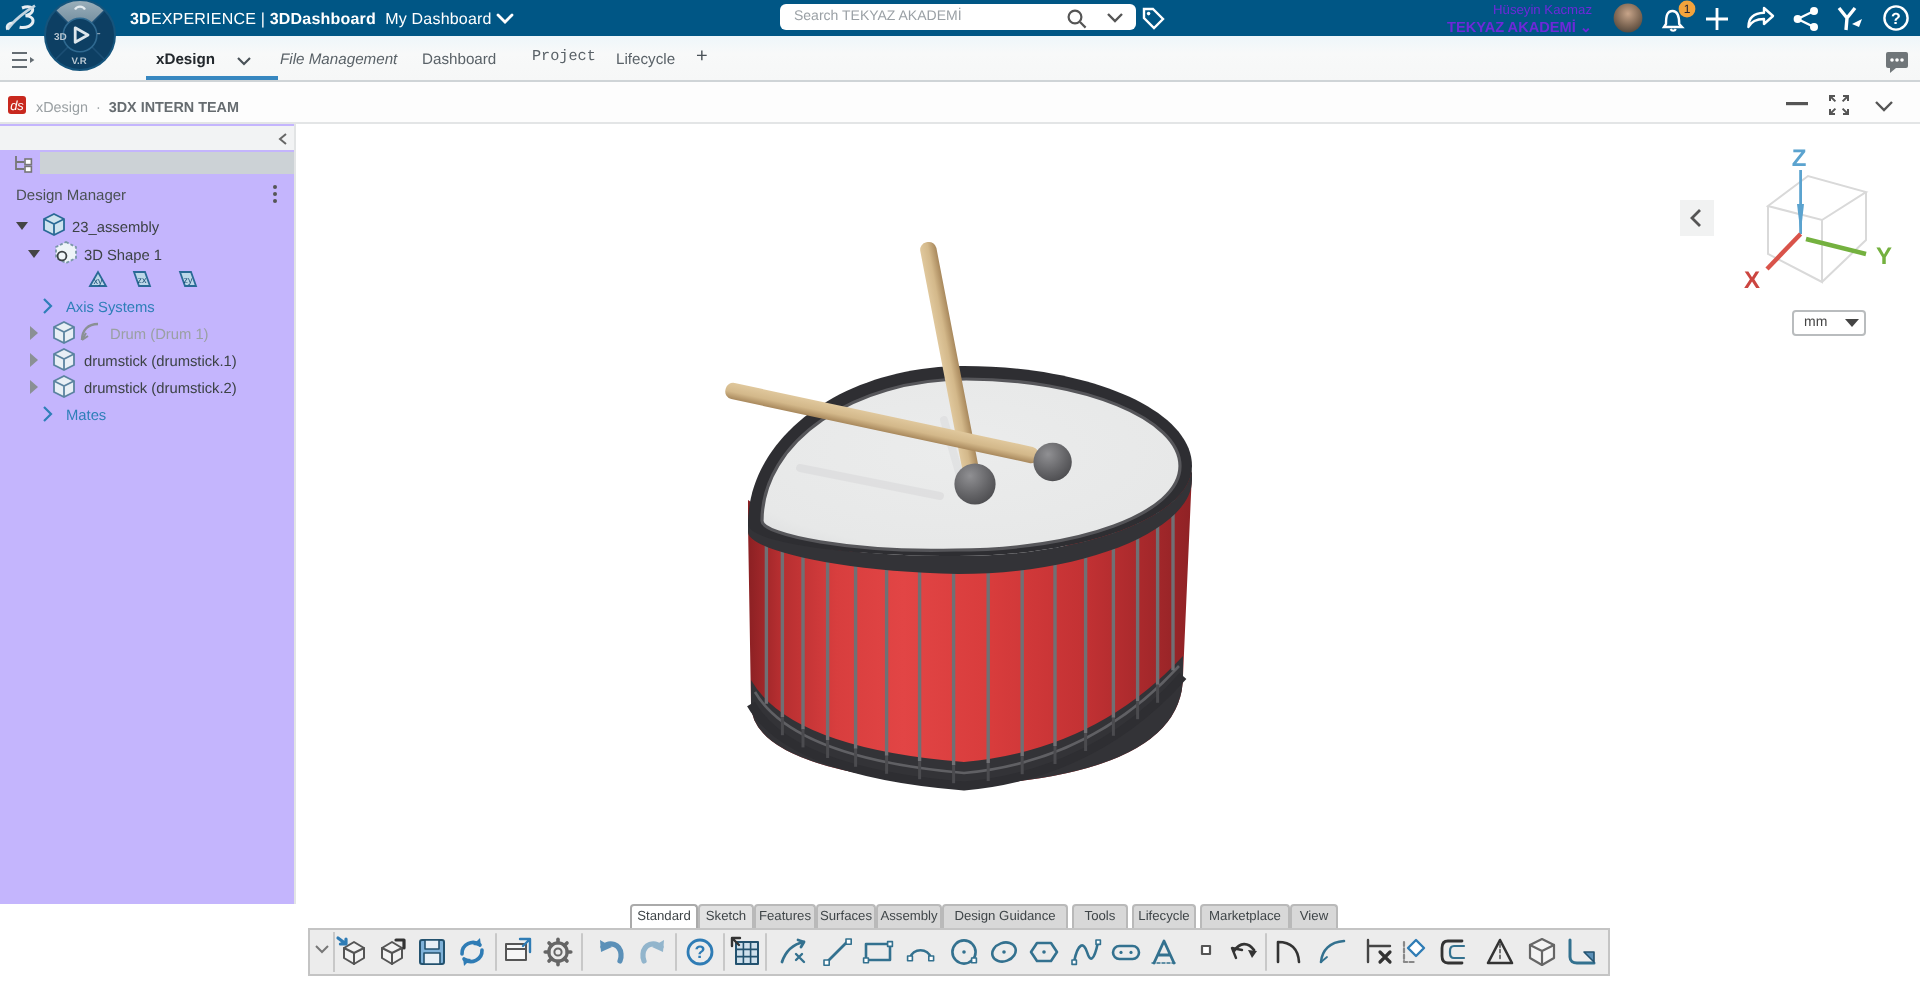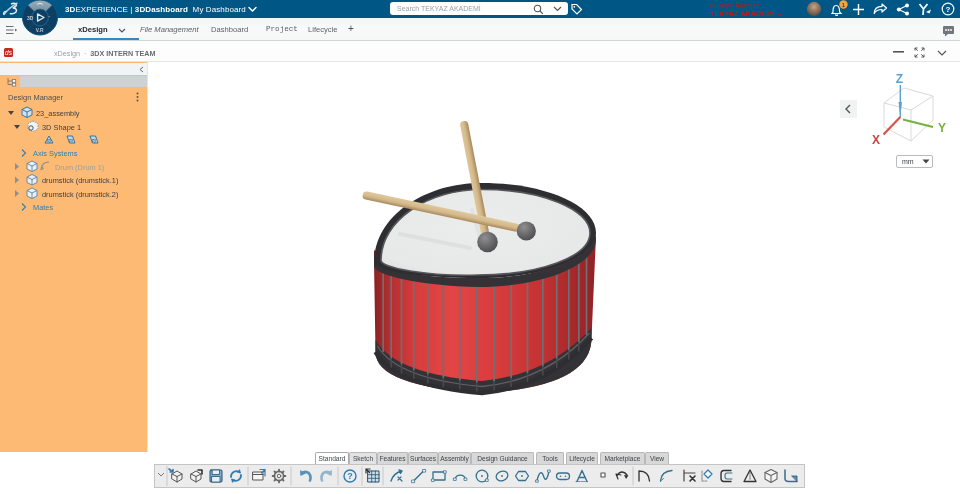--- a/index.html
+++ b/index.html
@@ -6,36 +6,36 @@
 html,body { width:960px; height:494px; overflow:hidden; background:#fff;
   font-family:"Liberation Sans", sans-serif; }
 .abs { position:absolute; }
 #stage { position:relative; width:960px; height:489px; }
 
 #topbar { position:absolute; left:0; top:0; width:960px; height:18px; background:#005685; }
 #brand { position:absolute; left:65px; top:4.5px; color:#fff; font-size:8px; letter-spacing:.1px; }
 #brand b { font-weight:bold; }
 #searchbox { position:absolute; left:390px; top:2px; width:178px; height:13px; background:#fff; border-radius:3px; }
 #searchtxt { position:absolute; left:7px; top:3px; font-size:7px; color:#9aa0a5; }
-#username { position:absolute; right:164px; top:1.5px; text-align:left; color:#b91c1c; width:86px;}
+#username { position:absolute; right:164px; top:1.5px; text-align:right; color:#6d28d9; width:86px;}
 #username .n1 { font-size:6.6px; white-space:nowrap;}
 #username .n2 { font-size:7.3px; font-weight:bold; white-space:nowrap;}
 
 #bar2 { position:absolute; left:0; top:18px; width:960px; height:23px;
   background:linear-gradient(#eef6fa, #f8f9f9 40%, #f6f7f7); border-bottom:1px solid #cfd4d7; }
 .menu { position:absolute; top:25px; font-size:7.6px; color:#5a6268; }
 #mActive { color:#23282d; }
 #mUnderline { position:absolute; left:73px; top:38px; width:66px; height:2px; background:#3787c0; }
 
 #bar3 { position:absolute; left:0; top:41px; width:960px; height:21px; background:#fdfdfd; border-bottom:1px solid #e3e5e6; }
 #xdicon { position:absolute; left:4px; top:48px; width:9px; height:9px; background:#c8281e; border-radius:1.5px; }
-#xdlabel { position:absolute; left:18px; top:49px; font-size:7.2px; color:#9aa0a3;margin-left:36px; }
+#xdlabel { position:absolute; left:18px; top:49px; font-size:7.2px; color:#9aa0a3; }
 #xdlabel b { color:#666c70; font-weight:bold; }
 
-#lpanel { position:absolute; left:0; top:62px; width:148px; height:390px; background:#fdba74; border-right:1px solid #e2e4e5; }
+#lpanel { position:absolute; left:0; top:62px; width:148px; height:390px; background:#c4b5fd; border-right:1px solid #e2e4e5; }
 #lp-top { position:absolute; left:0; top:1px; width:147px; height:12px; background:#f2f3f4; }
 #lp-search { position:absolute; left:20px; top:14px; width:127px; height:11px; background:#ccd2d6; }
 #lp-title { position:absolute; left:8px; top:31px; font-size:7.5px; color:#4a5154; }
 
 .btab { position:absolute; top:452px; height:12px; font-size:6.6px; color:#3f4548;
   background:#d8d8d8; border:1px solid #b9b9b9; border-bottom:none; text-align:center;
   line-height:12px; border-radius:2px 2px 0 0; }
 
 #toolbar { position:absolute; left:154px; top:464px; width:651px; height:24px;
   background:#ececec; border:1px solid #c4c4c4; }

